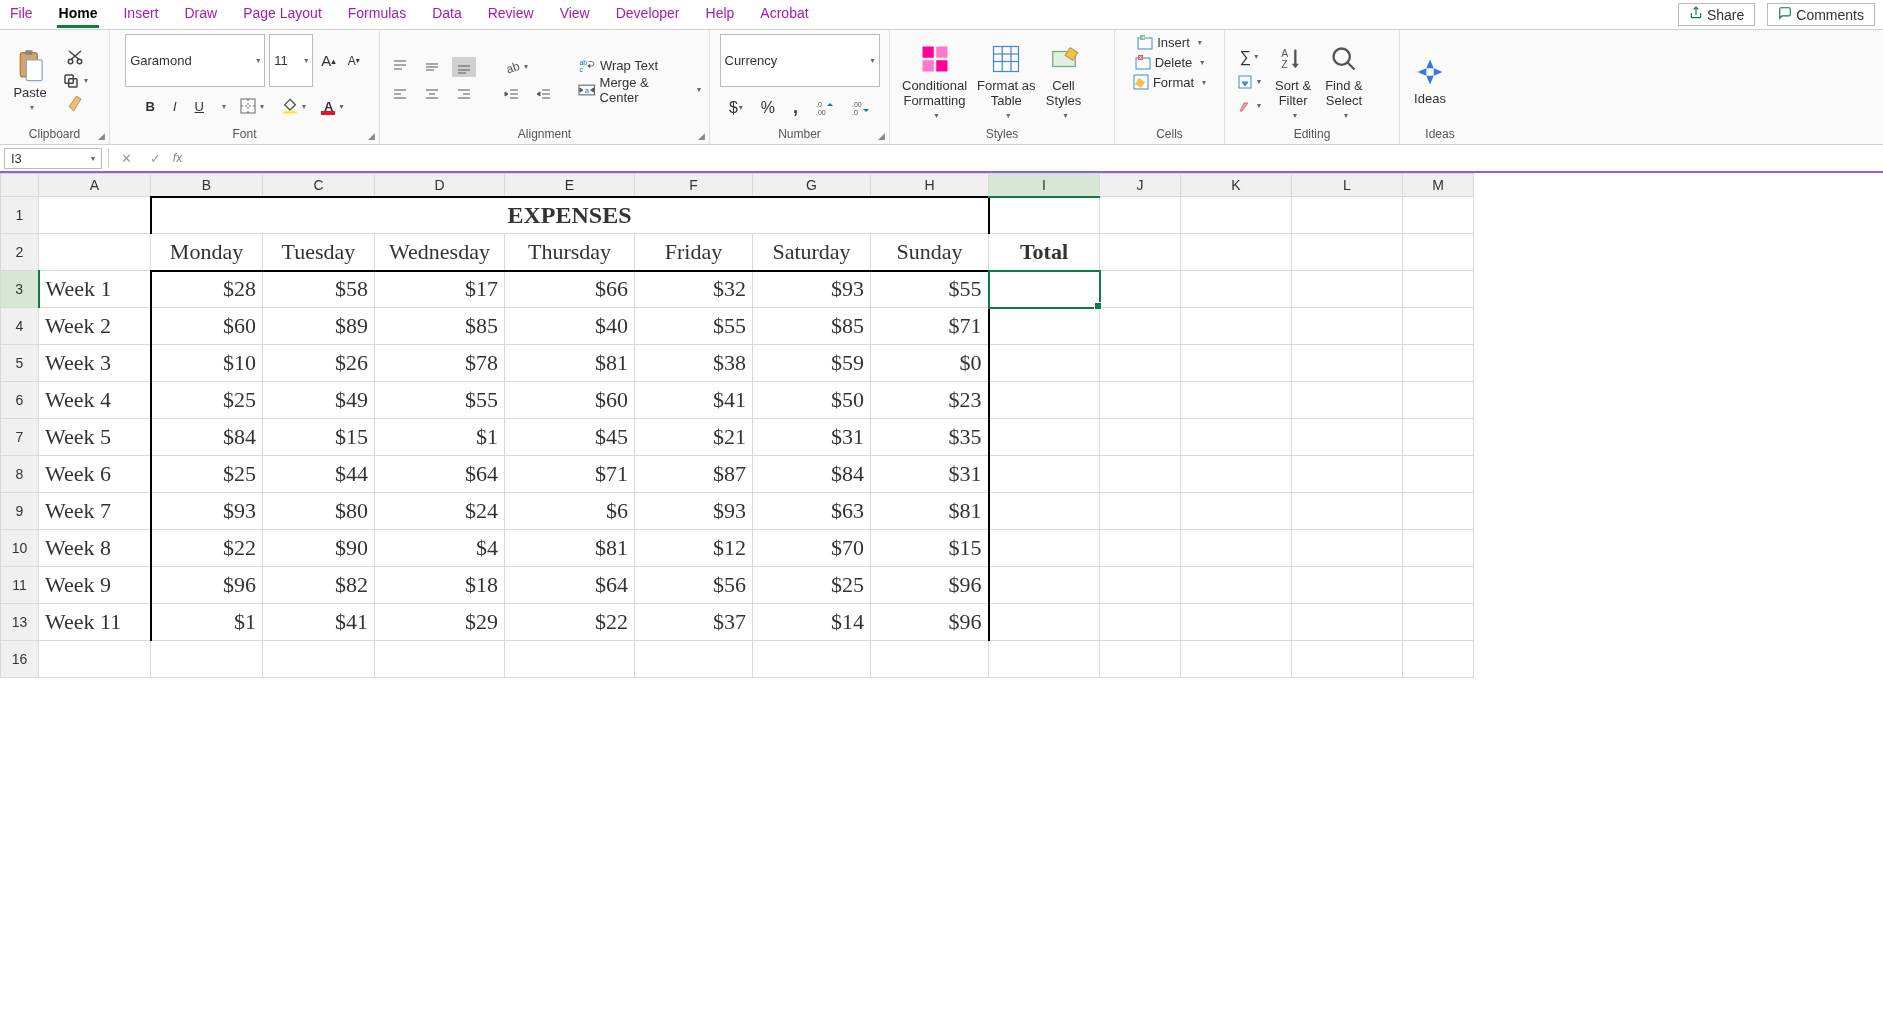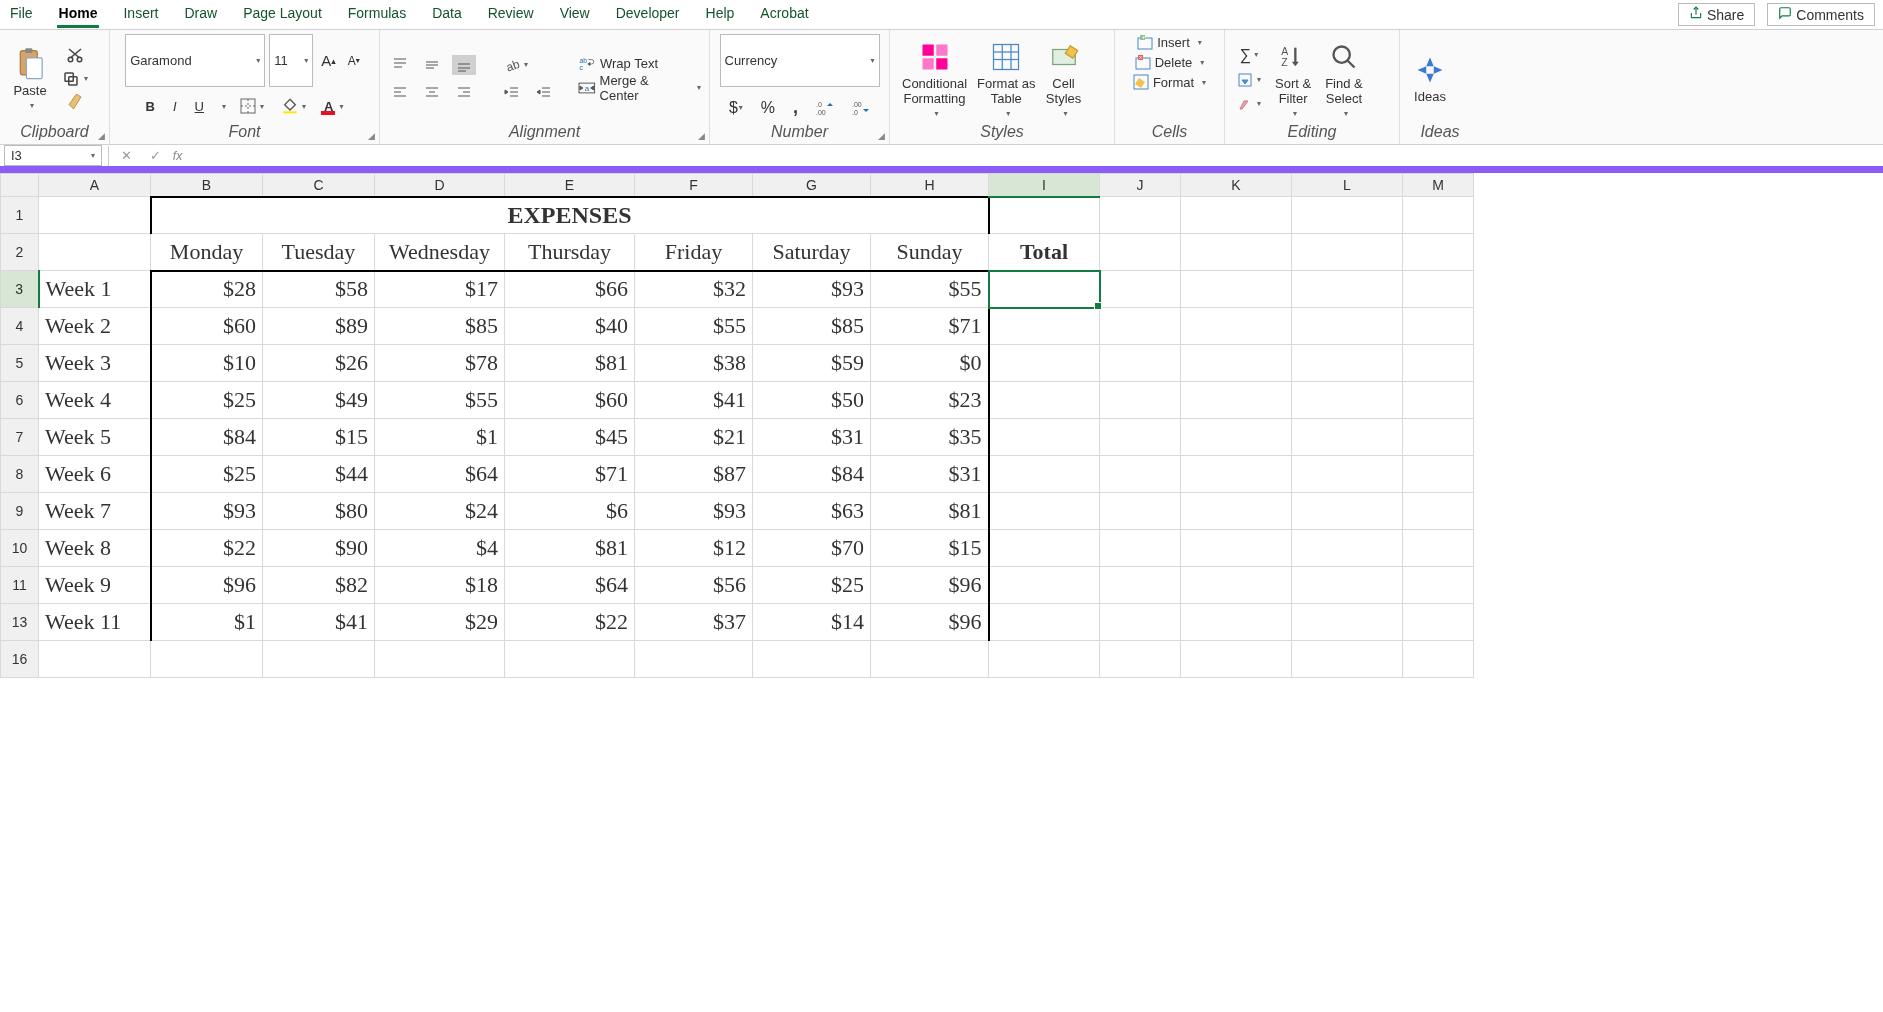--- a/index.html
+++ b/index.html
@@ -13,21 +13,21 @@
   }
   
   .menubar {
     display: flex;
     align-items: center;
     padding: 0 8px;
     height: 30px;
     border-bottom: 1px solid #d0d0d0;
   }
   .menubar .tabs { display: flex; gap: 22px; }
-  .menubar .tab { padding: 4px 2px; cursor: pointer; font-size: 14px; color: #14532d; }
+  .menubar .tab { padding: 4px 2px; cursor: pointer; font-size: 14px; color: #a21caf; }
   .menubar .tab.active { font-weight: 600; border-bottom: 3px solid #107c41; color: #000; }
   .menubar .right { margin-left: auto; display: flex; gap: 12px; }
   .menubar .right .btn { border: 1px solid #bbb; padding: 2px 10px; display: flex; align-items: center; gap: 4px; cursor: pointer; font-size: 14px; }
   .share-i { color: #107c41; }
   .comment-i { color: #107c41; }
 
   
   .ribbon {
     display: flex;
     height: 115px;
@@ -35,21 +35,21 @@
     background: #fafafa;
   }
   .ribbon-group {
     border-right: 1px solid #e0e0e0;
     display: flex;
     flex-direction: column;
     padding: 4px 8px 2px;
     position: relative;
   }
   .ribbon-group .body { flex: 1; display: flex; align-items: center; gap: 6px; }
-  .ribbon-group .label { text-align: center; font-size: 16px; color: #555; padding-bottom: 1px; font-style: italic; }
+  .ribbon-group .label { text-align: center; font-size: 12px; color: #555; padding-bottom: 1px; }
   .ribbon-group .launcher { position: absolute; right: 4px; bottom: 3px; font-size: 9px; color: #888; cursor: pointer; }
   .icon-btn { padding: 2px 4px; cursor: pointer; display: inline-flex; align-items: center; justify-content: center; }
   .icon-btn svg { display: block; }
   .stack { display: flex; flex-direction: column; gap: 2px; }
   .row { display: flex; gap: 4px; align-items: center; }
   .fontbox, .sizebox, .formatbox {
     border: 1px solid #bbb; background: #fff; font-size: 13px;
     padding: 18px 4px; display: flex; align-items: center; justify-content: space-between;
   }
   .fontbox { width: 140px; }
@@ -57,21 +57,21 @@
   .formatbox { width: 160px; }
   .caret { font-size: 8px; color: #666; margin-left: 4px; }
   .bigbtn { display: flex; flex-direction: column; align-items: center; gap: 2px; padding: 2px 4px; cursor: pointer; font-size: 13px; text-align: center; line-height: 1.15; }
   .bigbtn .glyph { width: 36px; height: 36px; display: flex; align-items: center; justify-content: center; }
 
   
   .fbar {
     display: flex;
     align-items: center;
     height: 28px;
-    border-bottom: 7px solid #8b5cf6;
+    border-bottom: 2px solid #8b5cf6;
     padding: 0 4px;
     gap: 6px;
   }
   .namebox { width: 98px; border: 1px solid #bbb; padding: 2px 6px; display: flex; align-items: center; justify-content: space-between; background: #fff; }
   .fbar .fx { font-style: italic; color: #888; font-size: 12px; }
   .fbar .sep { width: 1px; height: 20px; background: #ccc; }
   .fbar .sym { color: #999; padding: 0 6px; cursor: pointer; }
   .fbar input { flex: 1; border: none; outline: none; font-size: 13px; background: transparent; }
 
   

